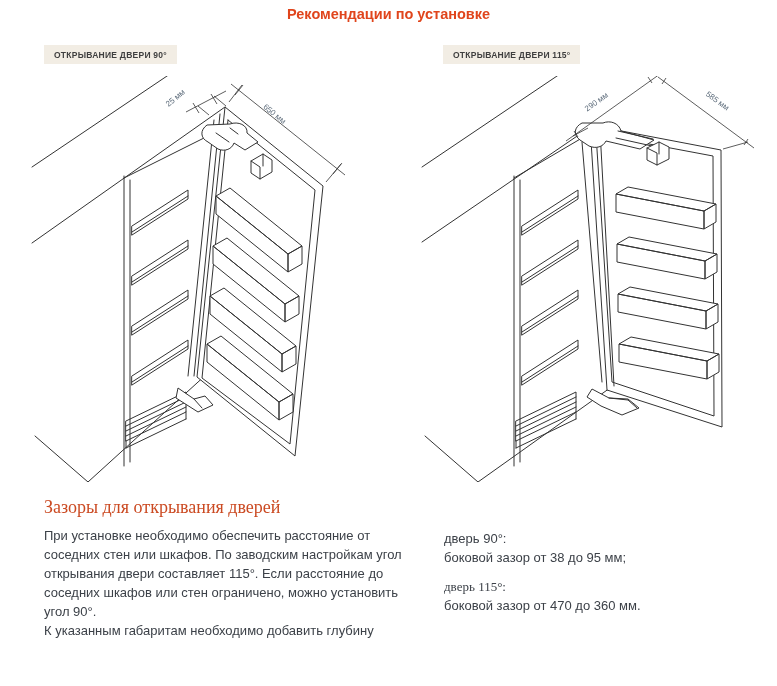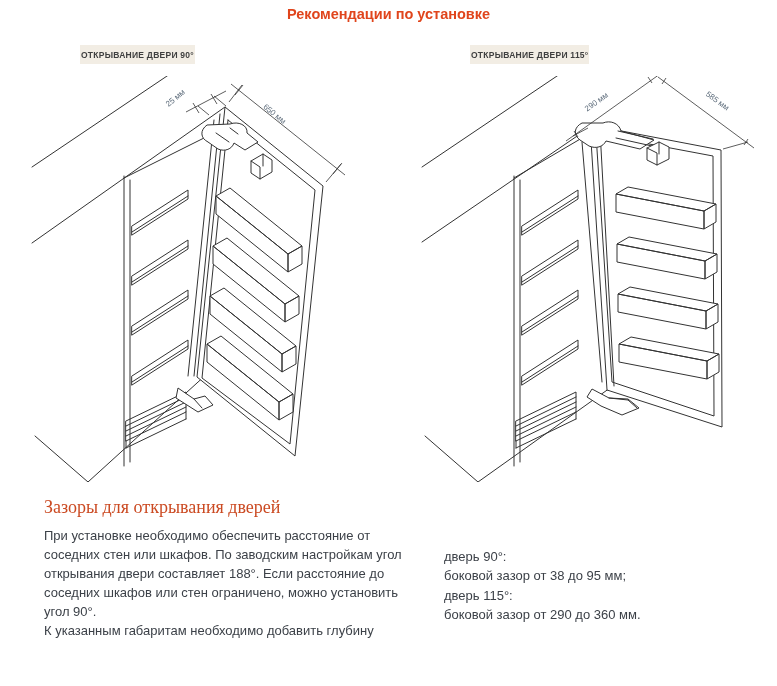--- a/index.html
+++ b/index.html
@@ -6,37 +6,37 @@
     --accent:#e0451c; --heading:#cb4a22; --badge-bg:#f2ede4; --badge-text:#3f3f3f;
     --text:#3c4148; --dim:#5c6b7a; --line:#333333; --bg:#ffffff;
   }
   *{box-sizing:border-box;}
   html,body{margin:0;padding:0;}
   body{font-family:"Liberation Sans",sans-serif;background:#fff;}
   .page{position:relative;width:777px;height:638px;background:var(--bg);overflow:hidden;}
   .title{position:absolute;top:6px;left:0;width:777px;text-align:center;
          font-size:14.5px;font-weight:bold;color:var(--accent);}
   .badge{position:absolute;top:45px;background:var(--badge-bg);color:var(--badge-text);
-         font-size:8.5px;font-weight:bold;letter-spacing:.25px;padding:5px 1px 4px;margin-left:36px;}
-  .badge.left{left:44px;} .badge.right{left:434px;}
+         font-size:8.5px;font-weight:bold;letter-spacing:.25px;padding:5px 10px 4px;}
+  .badge.left{left:44px;} .badge.right{left:443px;}
   .diagram{position:absolute;top:76px;}
   .diagram.left{left:30px;} .diagram.right{left:420px;}
   .ln{fill:none;stroke:var(--line);stroke-width:1;stroke-linejoin:round;stroke-linecap:round;}
   .wh{fill:#fff;stroke:var(--line);stroke-width:1;stroke-linejoin:round;}
   .dim-ln{fill:none;stroke:var(--line);stroke-width:.8;}
   text.dim{font-size:8px;fill:var(--dim);font-family:"Liberation Sans",sans-serif;}
   .col{position:absolute;color:var(--text);font-size:13px;line-height:19px;}
   .col-left{left:44px;top:497px;width:376px;}
   .col-right{left:444px;top:521px;width:316px;}
   h2.sect{font-family:"Liberation Serif",serif;font-size:18px;line-height:21px;
           color:var(--heading);margin:0 0 8px;font-weight:normal;}
   p{margin:0;}
   .warn-title{font-weight:bold;margin:12px 0 3px;}
-  .spec-label{margin-top:26px;}
-  .spec-label.second{margin-top:1px;}
+  .spec-label{margin-top:8px;}
+  .spec-label.second{margin-top:10px;font-family:Liberation Serif, serif;}
   .cutoff{position:absolute;left:44px;top:681px;width:80px;height:5px;background:var(--badge-bg);}
 </style>
 </head>
 <body>
 
 <div class="page">
 
   <div class="title">Рекомендации по установке</div>
 
   <div class="badge left">ОТКРЫВАНИЕ ДВЕРИ 90°</div>
@@ -135,26 +135,26 @@
       <path d="M154,55 L158,61 M228,1 L232,7"></path>
       <path d="M238,1 L334,72"></path>
       <path d="M242,8 L246,2 M324,69 L328,63"></path>
     </g>
     <text class="dim" x="178" y="28" text-anchor="middle" transform="rotate(-35 178 28)">290 мм</text>
     <text class="dim" x="296" y="27" text-anchor="middle" transform="rotate(36 296 27)">585 мм</text>
   </svg>
 
   <div class="col col-left">
     <h2 class="sect">Зазоры для открывания дверей</h2>
-    <p>При установке необходимо обеспечить расстояние от соседних стен или шкафов. По заводским настройкам угол открывания двери составляет 188°. Если расстояние до соседних шкафов или стен ограничено, можно установить угол 90°.</p>
+    <p>При установке необходимо обеспечить расстояние от соседних стен или шкафов. По заводским настройкам угол открывания двери составляет 115°. Если расстояние до соседних шкафов или стен ограничено, можно установить угол 90°.</p>
     <p>К указанным габаритам необходимо добавить глубину дверных ручек, чтобы рассчитать общие зазоры от соседних шкафов или стен.</p>
   </div>
 
   <div class="col col-right">
     <p class="spec-label">дверь 90°:</p>
     <p>боковой зазор от 38 до 95 мм;</p>
     <p class="spec-label second">дверь 115°:</p>
-    <p>боковой зазор от 290 до 360 мм.</p>
+    <p>боковой зазор от 470 до 360 мм.</p>
   </div>
 
   <div class="cutoff"></div>
 
 </div>
 
 </body></html>

